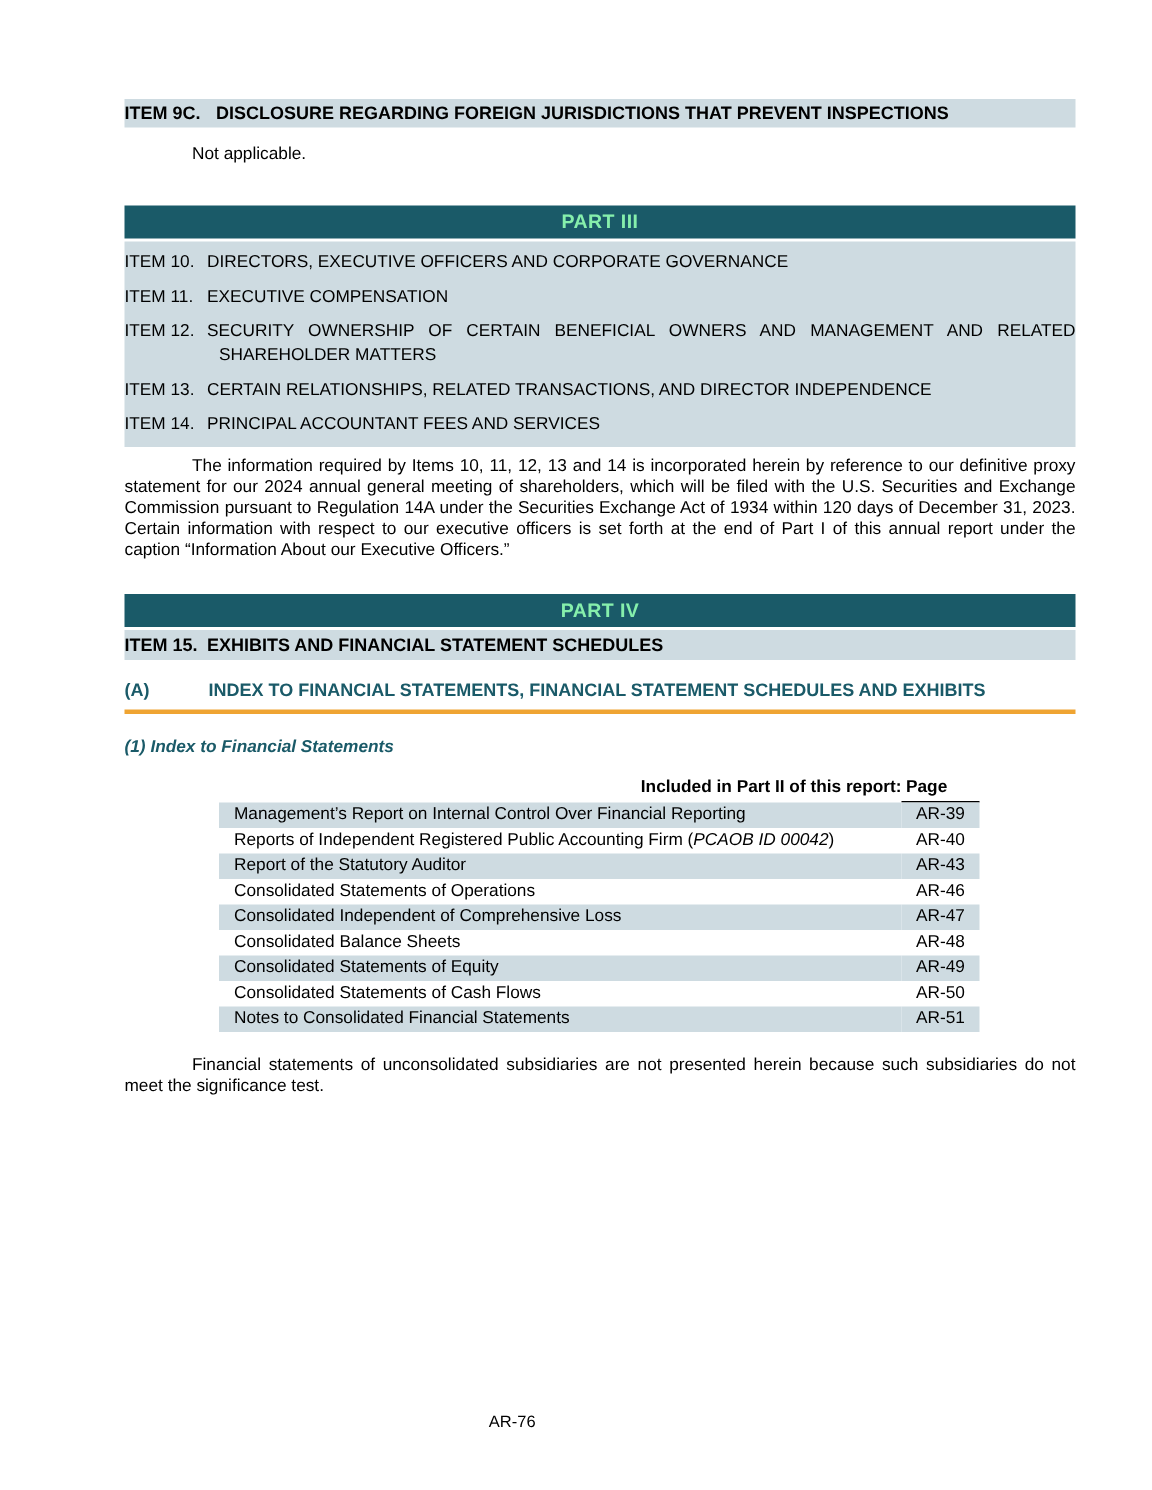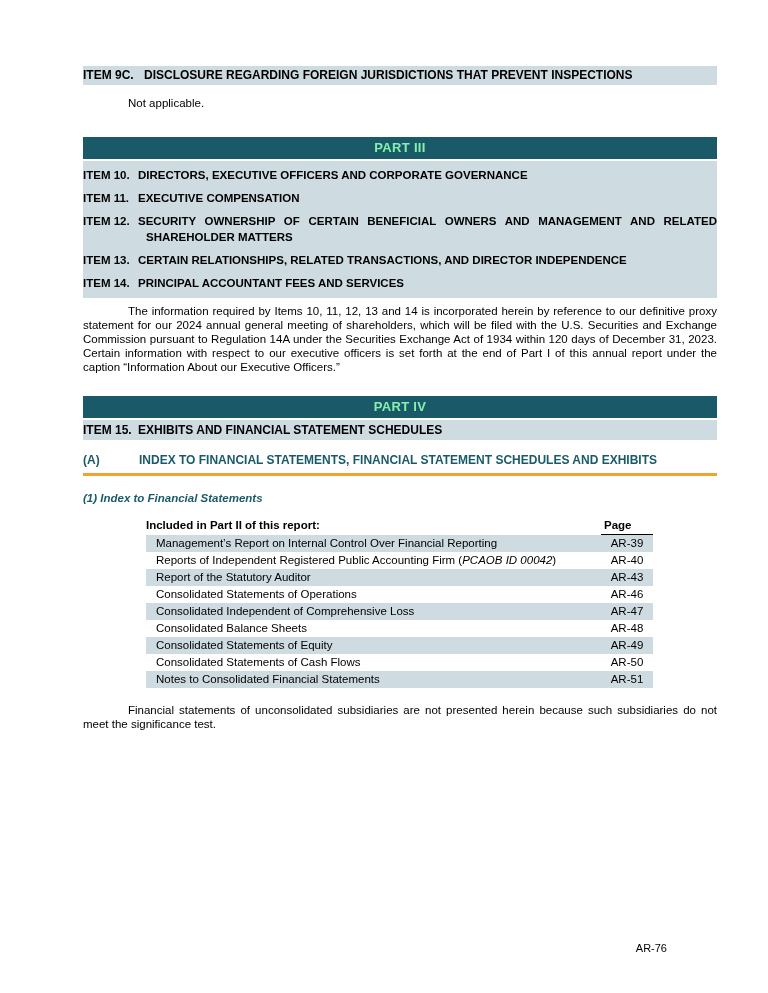--- a/index.html
+++ b/index.html
@@ -38,21 +38,21 @@
   .banner.part3{margin-top:27px;}
   .banner.part4{margin-top:22px;}
   
   .items-block{
     background:var(--light);
     margin-top:2px;
     padding:6px 0 7px 0;
   }
   .item-row{
     display:flex;
-    font-weight:bold;font-size:11.5px;line-height:16px;
+    font-weight:normal;font-size:11.5px;line-height:16px;
     margin-top:7px;
     justify-content:flex-end;
   }
   .item-row:first-child{margin-top:0;}
   .item-label{width:55px;flex-shrink:0;}
   .item-title{flex:1;text-align:justify;padding-left:8px;text-indent:-8px;}
   
   .para{
     font-size:11.5px;line-height:14px;text-align:justify;
     text-indent:45px;margin-top:6px;
@@ -73,39 +73,39 @@
     font-size:11.5px;margin-top:16px;
   }
   
   .index-table{
     margin:14px 0 0 63px;
     width:507px;
     border-collapse:collapse;
     font-size:11.5px;
   }
   .index-table th{
-    font-weight:bold;text-align:left;vertical-align:bottom;
+    font-weight:bold;text-align:right;vertical-align:bottom;
     padding:0 0 2px 0;line-height:15px;
   }
   .index-table th.page-th{width:52px;text-align:left;padding:0;}
   .index-table th.page-th span{
     display:block;border-bottom:1px solid #000;padding:0 3px 1px 3px;
   }
   .index-table td{
     padding:2px 0 2px 10px;line-height:13px;vertical-align:middle;
   }
   .index-table td.page-td{text-align:center;padding:2px 2px;}
   .index-table tbody tr:nth-child(odd){background:var(--light);}
   .ital{font-style:italic;}
   
   .closing{margin-top:15px;}
   
   .footer{
     position:absolute;top:942px;left:0;width:651px;
-    text-align:right;font-size:11px;
+    text-align:center;font-size:11px;
   }
 </style>
 </head>
 <body>
 
 <div class="page">
 
   <div class="hl-bar">
     <span class="hl-label wide">ITEM 9C.</span>
     <span>DISCLOSURE REGARDING FOREIGN JURISDICTIONS THAT PREVENT INSPECTIONS</span>

